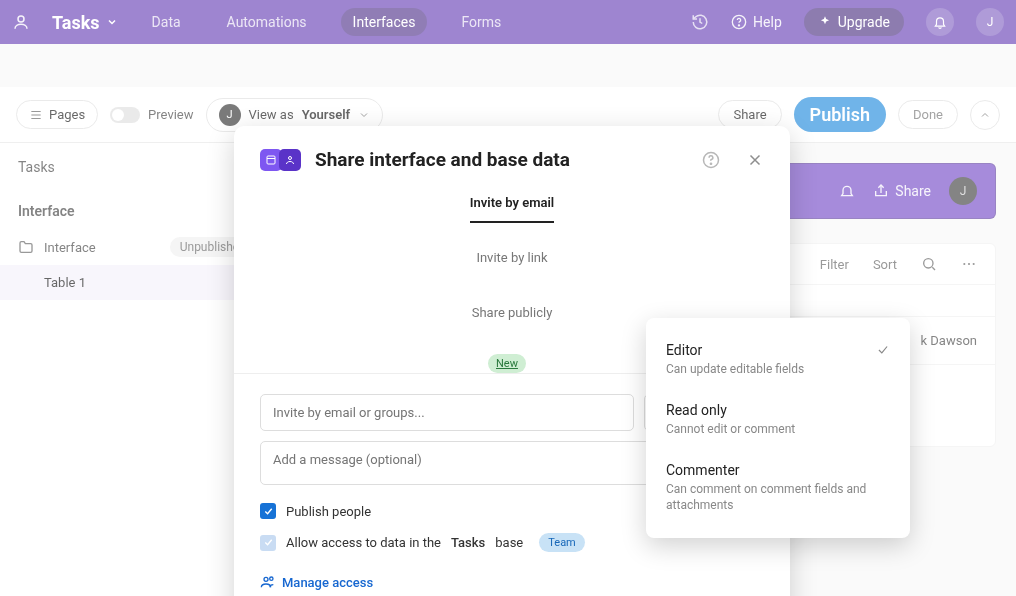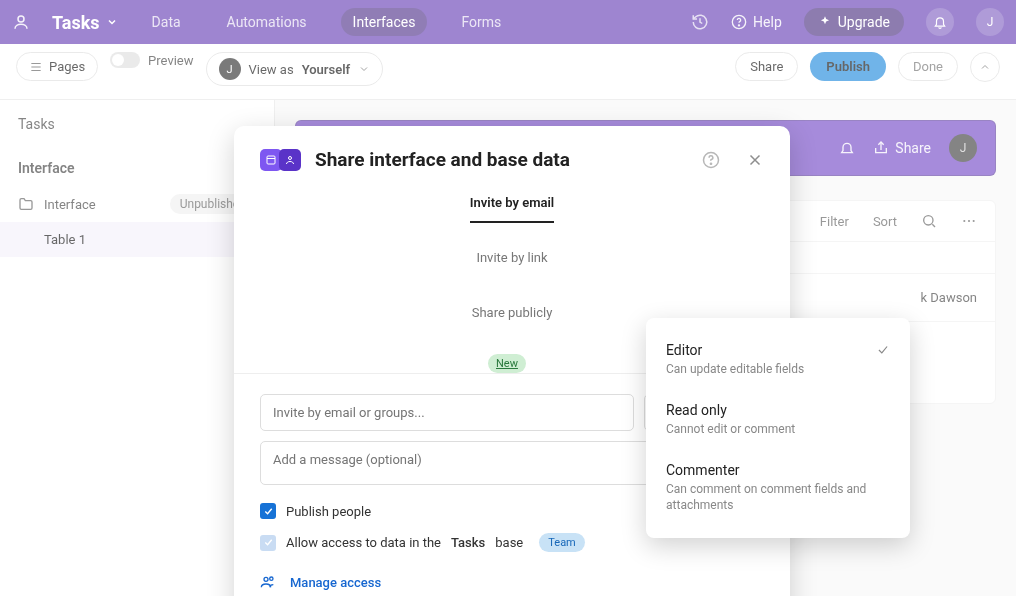--- a/index.html
+++ b/index.html
@@ -11,31 +11,31 @@
   .topnav .title { font-weight: 700; font-size: 18px; display:flex; align-items:center; gap:6px;}
   .topnav .navitem { font-size: 14px; color: rgba(255,255,255,.8); cursor: pointer; padding:6px 12px; border-radius:14px;}
   .topnav .navitem.active { background: rgba(0,0,0,.25); color:#fff; }
   .topnav .spacer { flex: 1; }
   .topnav .ghosticon { width:18px; height:18px; opacity:.75; }
   .topnav .help { display:flex; align-items:center; gap:6px; font-size:14px; opacity:.9;}
   .topnav .upgrade { background: rgba(0,0,0,.3); padding:6px 14px; border-radius:16px; font-size:14px; display:flex; align-items:center; gap:6px;}
   .topnav .circbtn { width:28px; height:28px; border-radius:50%; background: rgba(255,255,255,.18); display:flex; align-items:center; justify-content:center; font-size:12px;}
 
   
-  .secondbar { height: 56px; background:#fff; border-bottom:1px solid #e4e4e4; display:flex; align-items:flex-start; padding:8px 16px; gap:12px;}
+  .secondbar { height: 56px; background:#fff; border-bottom:1px solid #e4e4e4; display:flex; align-items:center; padding:0 16px; gap:12px;margin-top:43px;}
   .pillbtn { border:1px solid #ddd; padding:6px 12px; border-radius:16px; font-size:13px; display:flex; align-items:center; gap:6px; background:#fff;}
   .previewtoggle { display:flex; align-items:center; gap:8px; font-size:13px; color:#333;}
   .toggle { width:30px; height:16px; background:#ddd; border-radius:10px; position:relative;}
   .toggle::after{content:""; width:12px;height:12px;background:#fff;border-radius:50%; position:absolute; top:2px; left:2px;}
   .viewas { display:flex; align-items:center; gap:8px; font-size:13px; border:1px solid #ddd; padding:5px 12px; border-radius:18px;}
   .vcircle { width:22px;height:22px;border-radius:50%;background:#222;color:#fff;display:flex;align-items:center;justify-content:center;font-size:11px;}
   .secondbar .spacer{flex:1;}
   .unpub { font-size:13px; color:#555;}
   .sharebtn { border:1px solid #ddd; padding:6px 14px; border-radius:18px; font-size:13px; background:#fff;}
-  .publishbtn { background:#1283da; color:#000000; padding:7px 16px; border-radius:18px; font-size:13px; font-weight:600; border:none;}
+  .publishbtn { background:#1283da; color:#ffffff; padding:7px 16px; border-radius:18px; font-size:18px; font-weight:600; border:none;}
   .donebtn { border:1px solid #ddd; padding:6px 14px; border-radius:18px; font-size:13px; background:#fff; color:#666;}
   .expandcirc{ width:30px;height:30px;border:1px solid #ddd;border-radius:50%;display:flex;align-items:center;justify-content:center;}
 
   
   .main { display:flex; height: calc(596px - 44px - 56px); }
   .leftpanel { width:275px; border-right:1px solid #e4e4e4; background:#fff; padding:14px 0; }
   .leftpanel .hdr { padding: 2px 18px 14px; font-size:14px; color:#333; }
   .leftpanel .subhdr { padding: 14px 18px 10px; font-size:14px; font-weight:600; color:#333; }
   .leftpanel .row { display:flex; align-items:center; gap:10px; padding:8px 18px; font-size:13px; color:#333;}
   .leftpanel .badge { background:#eee; padding:3px 10px; border-radius:12px; font-size:12px; color:#555; margin-left:auto;}
@@ -71,21 +71,21 @@
   .modal .newpill{ background:#cfeed3; color:#2a7a3d; font-size:11px; padding:3px 8px; border-radius:10px; margin-left:-10px;text-decoration:underline;}
   .modal .formrow{ display:flex; gap:10px; padding:20px 26px 0;}
   .modal input.txt{ flex:1; border:1px solid #ddd; padding:10px 12px; border-radius:5px; font-size:13px;}
   .modal .rolebtn{ border:1px solid #ddd; width:120px; padding:10px 12px; border-radius:5px; font-size:13px; display:flex; align-items:center; justify-content:space-between; cursor:pointer; background:#fff;}
   .modal .msgrow{ padding:10px 26px 0;}
   .modal textarea.txt{ width:100%; border:1px solid #ddd; padding:10px 12px; border-radius:5px; font-size:13px; resize:vertical; height:44px; font-family:inherit;}
   .modal .chkrow{ padding:14px 26px 0; display:flex; align-items:center; gap:10px; font-size:13px; color:#333;}
   .modal .checkbox{ width:16px;height:16px; border-radius:3px; background:#1672d6; display:flex;align-items:center;justify-content:center; color:#fff;}
   .modal .checkbox.dim{ background:#c9dcf3;}
   .modal .teambadge{ background:#c8e2f6; color:#1767b8; font-size:11px; padding:3px 9px; border-radius:10px; margin-left:6px;}
-  .modal .managerow{ padding:22px 26px 0; display:flex; align-items:center; gap:14px; color:#1767d0; font-size:13px; font-weight:500; cursor:pointer;}
+  .modal .managerow{ padding:22px 26px 0; display:flex; align-items:center; gap:6px; color:#1767d0; font-size:13px; font-weight:500; cursor:pointer;}
   .modal .basechip{ display:inline; font-weight:500; }
 
   
   .roledrop { position:absolute; top:318px; left:646px; width:264px; background:#fff; border-radius:8px; box-shadow:0 8px 26px rgba(0,0,0,.18); padding:12px 0;}
   .roledrop .opt{ padding:12px 20px; cursor:pointer;}
   .roledrop .opt .t{ font-size:14px; color:#222; display:flex; align-items:center;}
   .roledrop .opt .d{ font-size:12px; color:#888; margin-top:3px; line-height:1.4;}
   .roledrop .opt .ck{ margin-left:auto; opacity:.7;}
 
   svg{display:block;}

